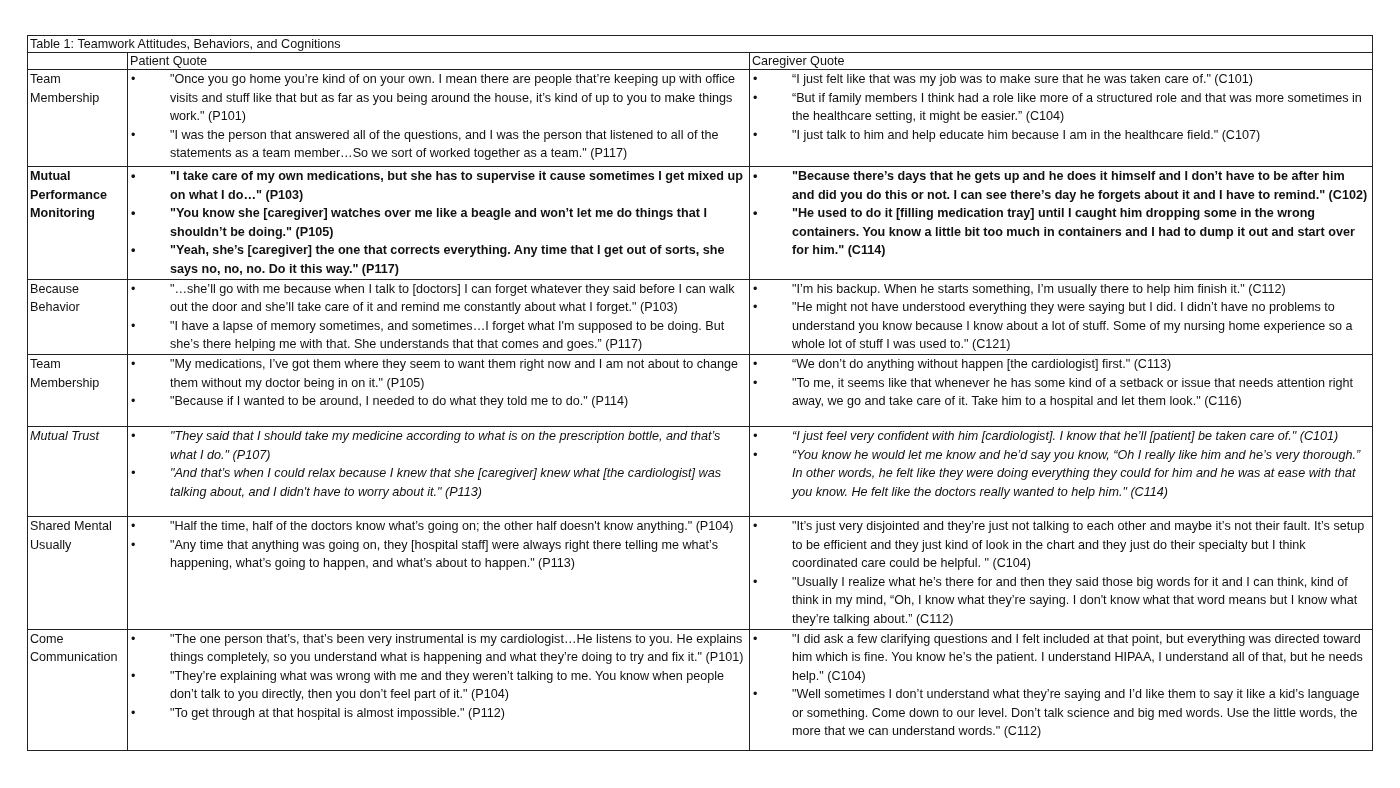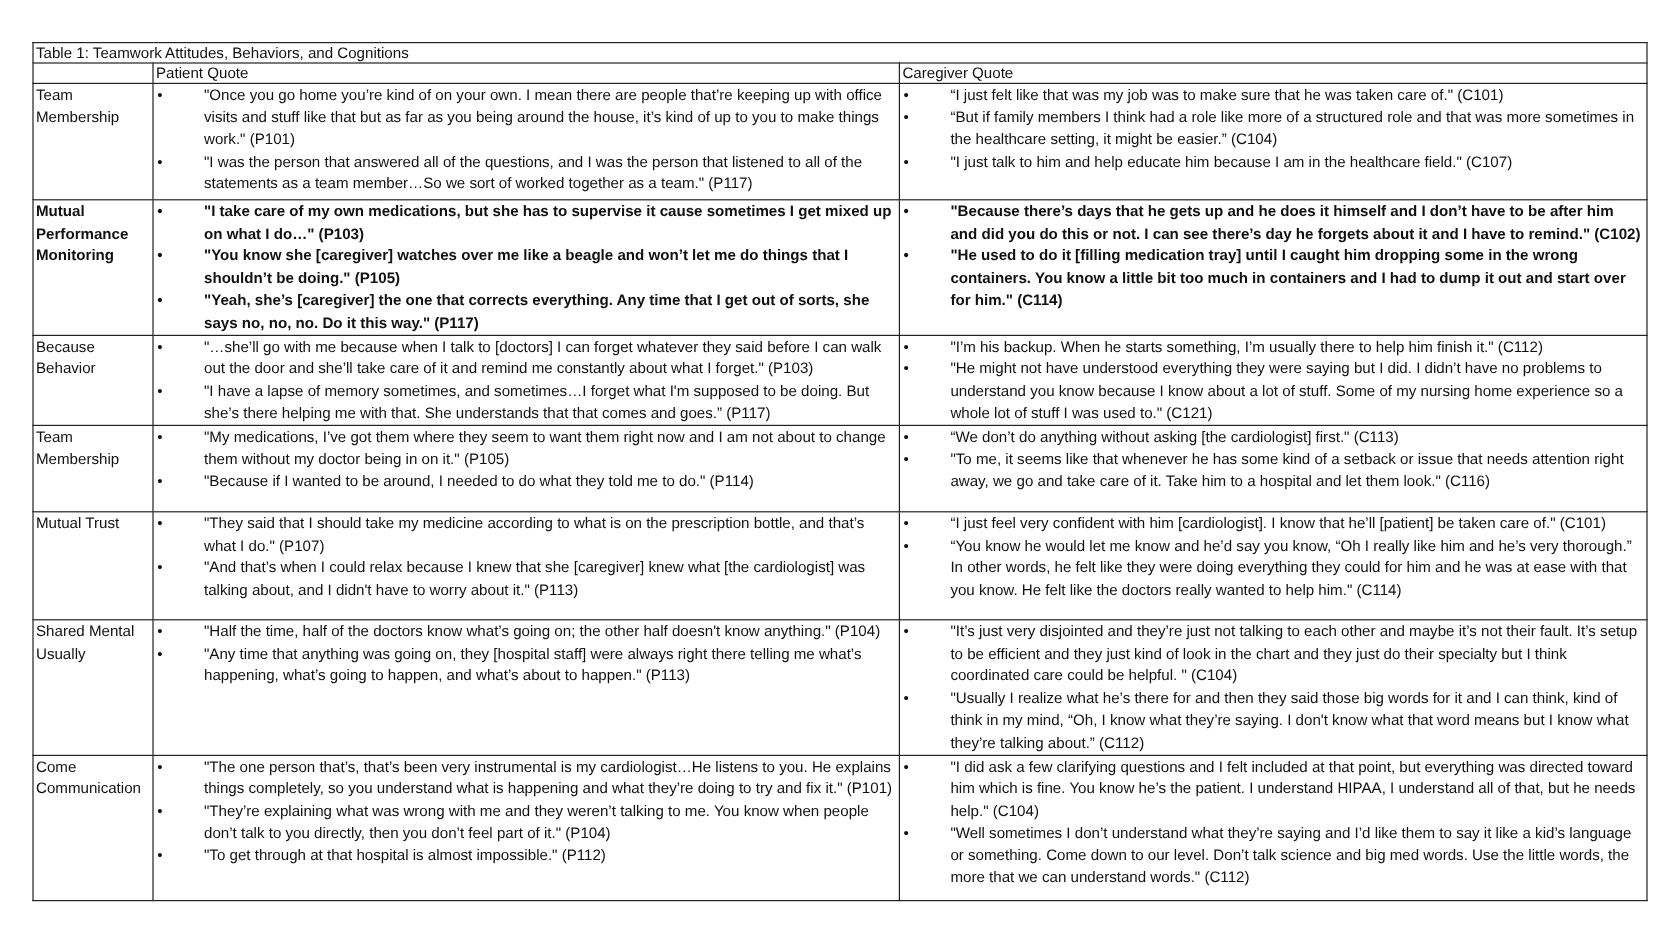--- a/index.html
+++ b/index.html
@@ -13,21 +13,21 @@
     .tbl col.c3 { width: 623px; }
     .title-row td { height: 16px; line-height: 16px; }
     .head-row td { height: 16px; line-height: 16px; }
     ul.quotes { list-style: none; margin: 0; padding: 0; }
     ul.quotes li { position: relative; padding-left: 40px; }
     ul.quotes li .bullet { position: absolute; left: 1px; top: 0; }
     .r1 td { height: 96px; }
     .r2 td { height: 110px; font-weight: bold; }
     .r3 td { height: 73px; }
     .r4 td { height: 71px; }
-    .r5 td { height: 89px; }
+    .r5 td { height: 89px; font-style: italic; }
     .r6 td { height: 111px; }
     .r7 td { height: 120px; }
   </style>
 </head>
 <body>
 
 <table class="tbl">
   <colgroup>
       <col class="c1">
       <col class="c2">
@@ -92,21 +92,21 @@
       <tr class="r4">
         <td>Team Membership</td>
         <td>
           <ul class="quotes">
             <li><span class="bullet">•</span><span>"My medications, I’ve got them where they seem to want them right now and I am not about to change them without my doctor being in on it." (P105)</span></li>
             <li><span class="bullet">•</span><span>"Because if I wanted to be around, I needed to do what they told me to do." (P114)</span></li>
           </ul>
         </td>
         <td>
           <ul class="quotes">
-            <li><span class="bullet">•</span><span>“We don’t do anything without asking [the cardiologist] first." (C113)</span></li>
+            <li><span class="bullet">•</span><span>“We don’t do anything without happen [the cardiologist] first." (C113)</span></li>
             <li><span class="bullet">•</span><span>"To me, it seems like that whenever he has some kind of a setback or issue that needs attention right away, we go and take care of it.  Take him to a hospital and let them look." (C116)</span></li>
           </ul>
         </td>
       </tr>
       <tr class="r5">
         <td>Mutual Trust</td>
         <td>
           <ul class="quotes">
             <li><span class="bullet">•</span><span>"They said that I should take my medicine according to what is on the prescription bottle, and that’s what I do." (P107)</span></li>
             <li><span class="bullet">•</span><span>"And that’s when I could relax because I knew that she [caregiver] knew what [the cardiologist] was talking about, and I didn't have to worry about it." (P113)</span></li>

